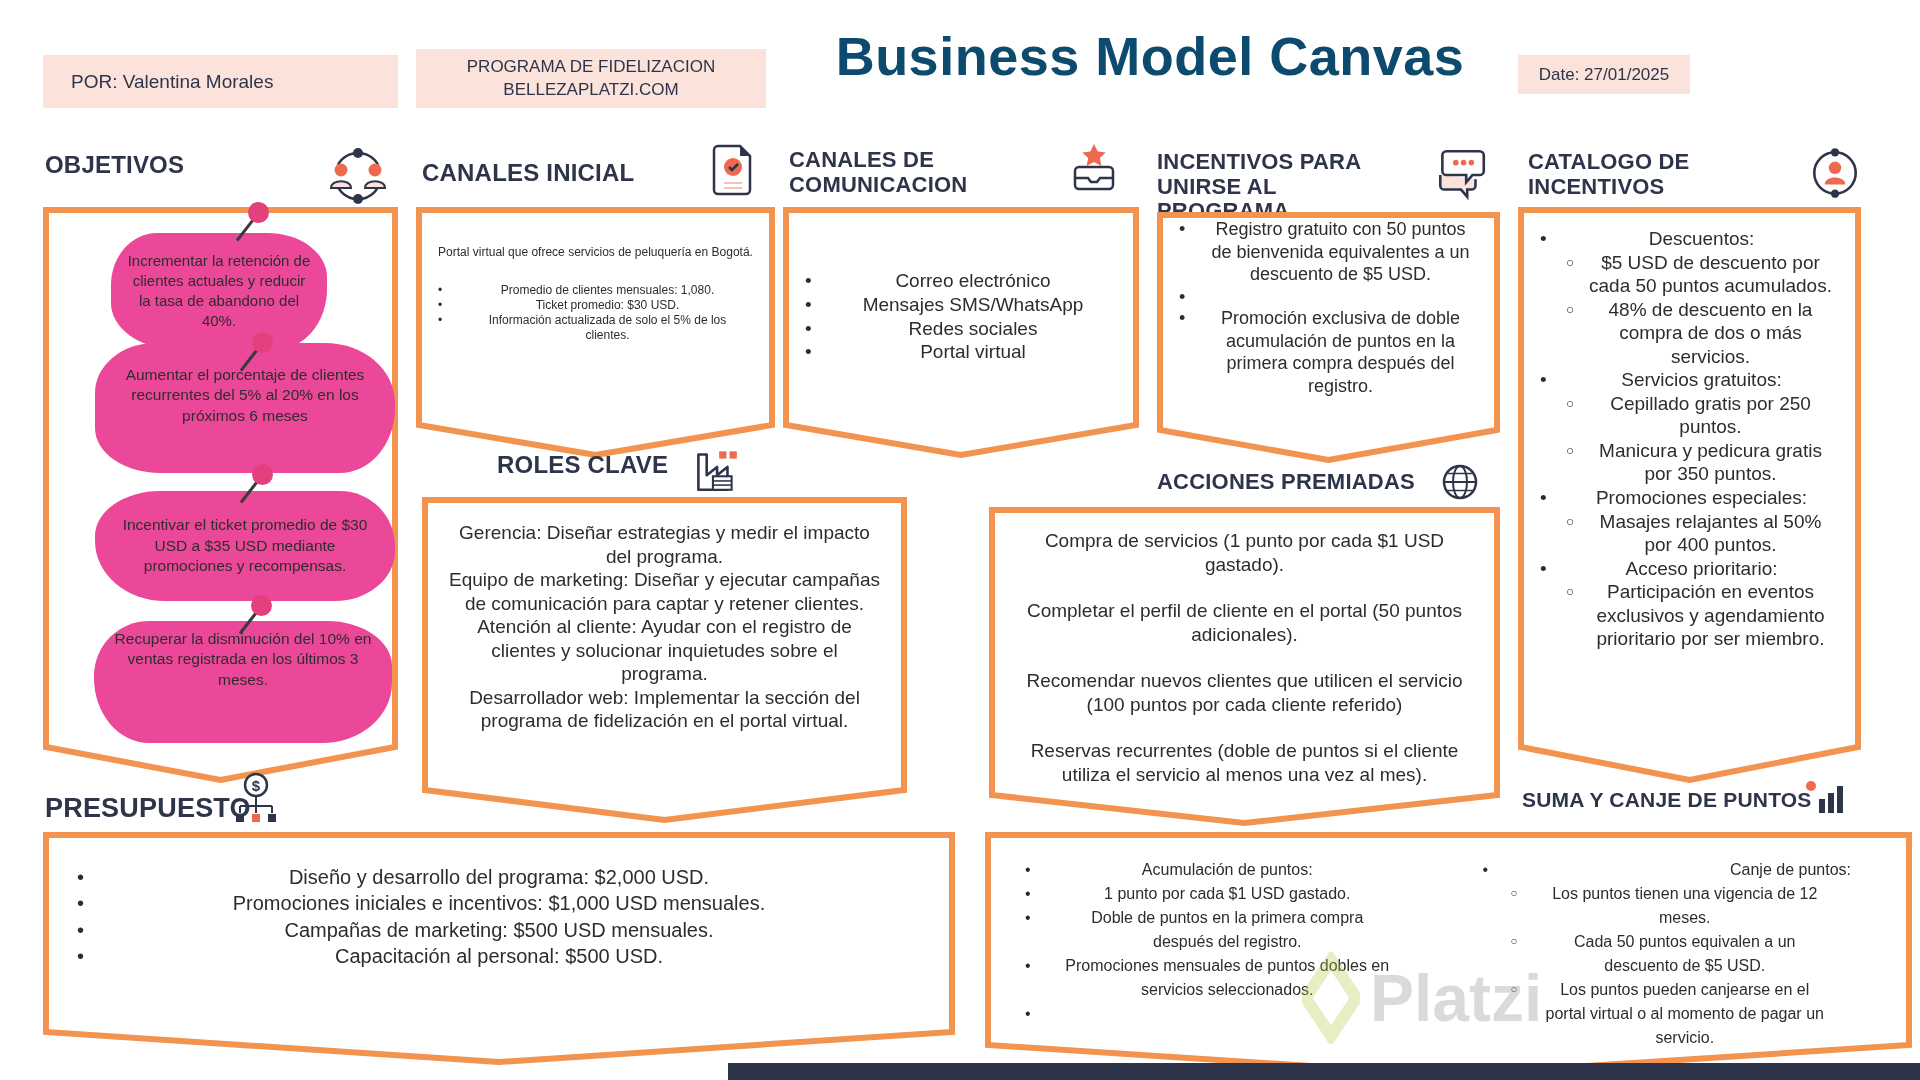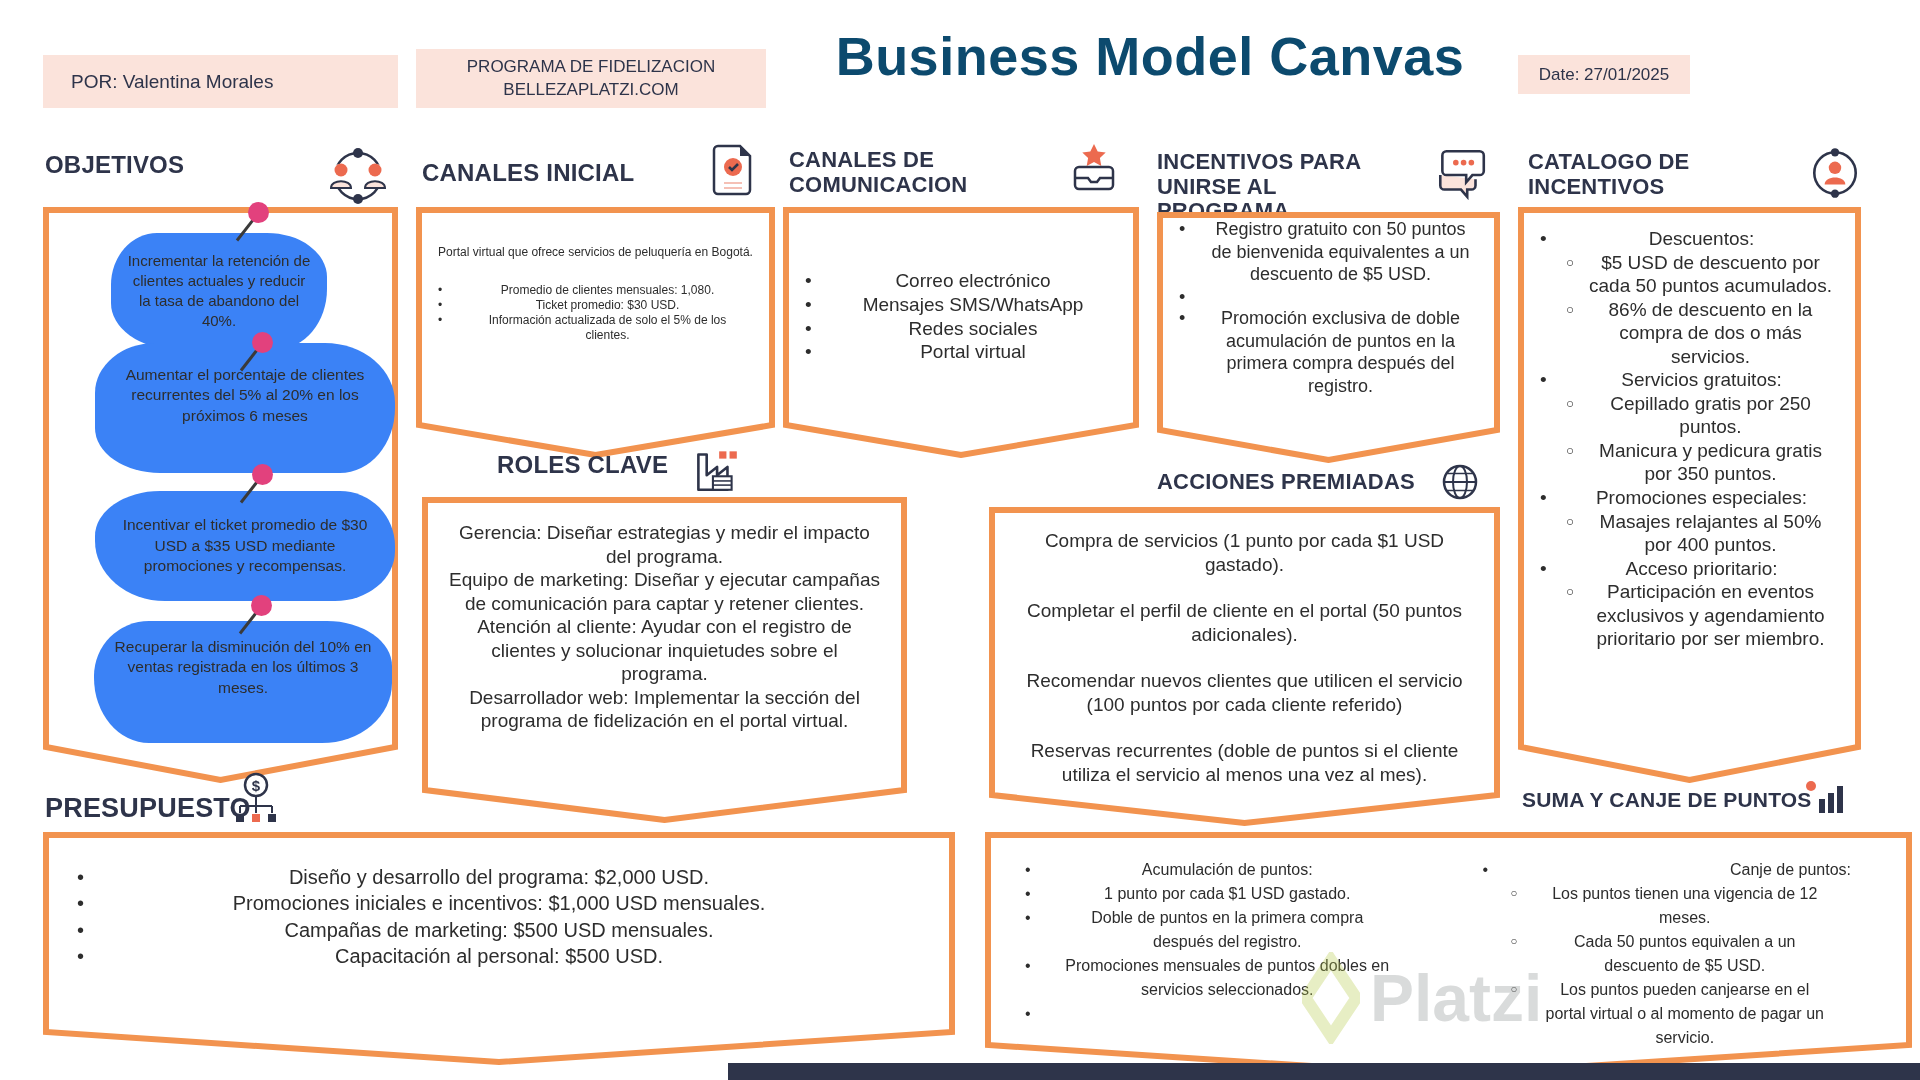--- a/index.html
+++ b/index.html
@@ -38,21 +38,21 @@
   .dot.hollow::before{content:"\25CB";font-size:.72em;position:relative;top:-2px;}
   .sublist{list-style:none;margin:0;padding:0;}
   .sublist .dot{left:42px;}
   
   .ctext{text-align:center;}
   .rp{margin:0;text-align:center;}
   .ap{margin:0 0 23px 0;text-align:center;}
   .gap{height:23px;}
   
   .blob{
-    position:absolute;background:#3b82f6;display:flex;align-items:center;
+    position:absolute;background:#ec4899;display:flex;align-items:center;
     justify-content:center;text-align:center;padding:6px 16px;box-sizing:border-box;
     font-size:15.5px;line-height:1.32;color:#2d2d2d;
   }
   .pin{position:absolute;width:46px;height:46px;z-index:6;}
   .pin .stick{
     position:absolute;left:8px;top:34px;width:30px;height:3px;background:#3a3a3a;
     transform-origin:0 50%;transform:rotate(-52deg);
   }
   .pin .head{
     position:absolute;left:19px;top:-3px;width:21px;height:21px;border-radius:50%;
@@ -159,21 +159,21 @@
     <div class="blob" style="left:46px;top:130px;width:300px;height:130px;border-radius:60px 70px 55px 65px / 50px 60px 65px 45px;align-items:flex-start;padding-top:22px;">Aumentar el porcentaje de clientes recurrentes del 5% al 20% en los próximos 6 meses</div>
     <div class="pin" style="left:184px;top:254px;">
         <div class="stick"></div>
         <div class="head"></div>
       </div>
     <div class="blob" style="left:46px;top:278px;width:300px;height:110px;border-radius:65px 55px 60px 70px / 45px 55px 50px 60px;">Incentivar el ticket promedio de $30 USD a $35 USD mediante promociones y recompensas.</div>
     <div class="pin" style="left:183px;top:385px;">
         <div class="stick"></div>
         <div class="head"></div>
       </div>
-    <div class="blob" style="left:45px;top:408px;width:298px;height:122px;border-radius:55px 65px 70px 55px / 55px 45px 60px 65px;align-items:flex-start;padding-top:16px;">Recuperar la disminución del 10% en ventas registrada en los últimos 3 meses.</div>
+    <div class="blob" style="left:45px;top:408px;width:298px;height:122px;border-radius:55px 65px 70px 55px / 55px 45px 60px 65px;align-items:flex-start;padding-top:8px;">Recuperar la disminución del 10% en ventas registrada en los últimos 3 meses.</div>
   </div>
 </div>
 
 <div class="banner" style="left:416px;top:207px;width:359px;height:251px;">
   <svg width="359" height="251" viewBox="0 0 359 251">
     <polygon points="3,3 356,3 356,218 179.5,248 3,218" fill="#ffffff" stroke="#F2934F" stroke-width="6"></polygon>
   </svg>
   <div class="content" style="padding-top:32px;font-size:12px;line-height:1.25;">
     <div class="ctext" style="padding:0 14px;">Portal virtual que ofrece servicios de peluquería en Bogotá.</div>
     <div class="gap"></div>
@@ -256,21 +256,21 @@
           <span class="dot"></span>
           <span class="litext">Descuentos:</span>
           <ul class="sublist">
 
           <li>
               <span class="dot hollow"></span>
               <span class="litext" style="padding-left:64px;">$5 USD de descuento por cada 50 puntos acumulados.</span>
             </li>
             <li>
               <span class="dot hollow"></span>
-              <span class="litext" style="padding-left:64px;">86% de descuento en la compra de dos o más servicios.</span>
+              <span class="litext" style="padding-left:64px;">48% de descuento en la compra de dos o más servicios.</span>
             </li>
           </ul>
         </li>
         <li>
           <span class="dot"></span>
           <span class="litext">Servicios gratuitos:</span>
           <ul class="sublist">
 
           <li>
               <span class="dot hollow"></span>

